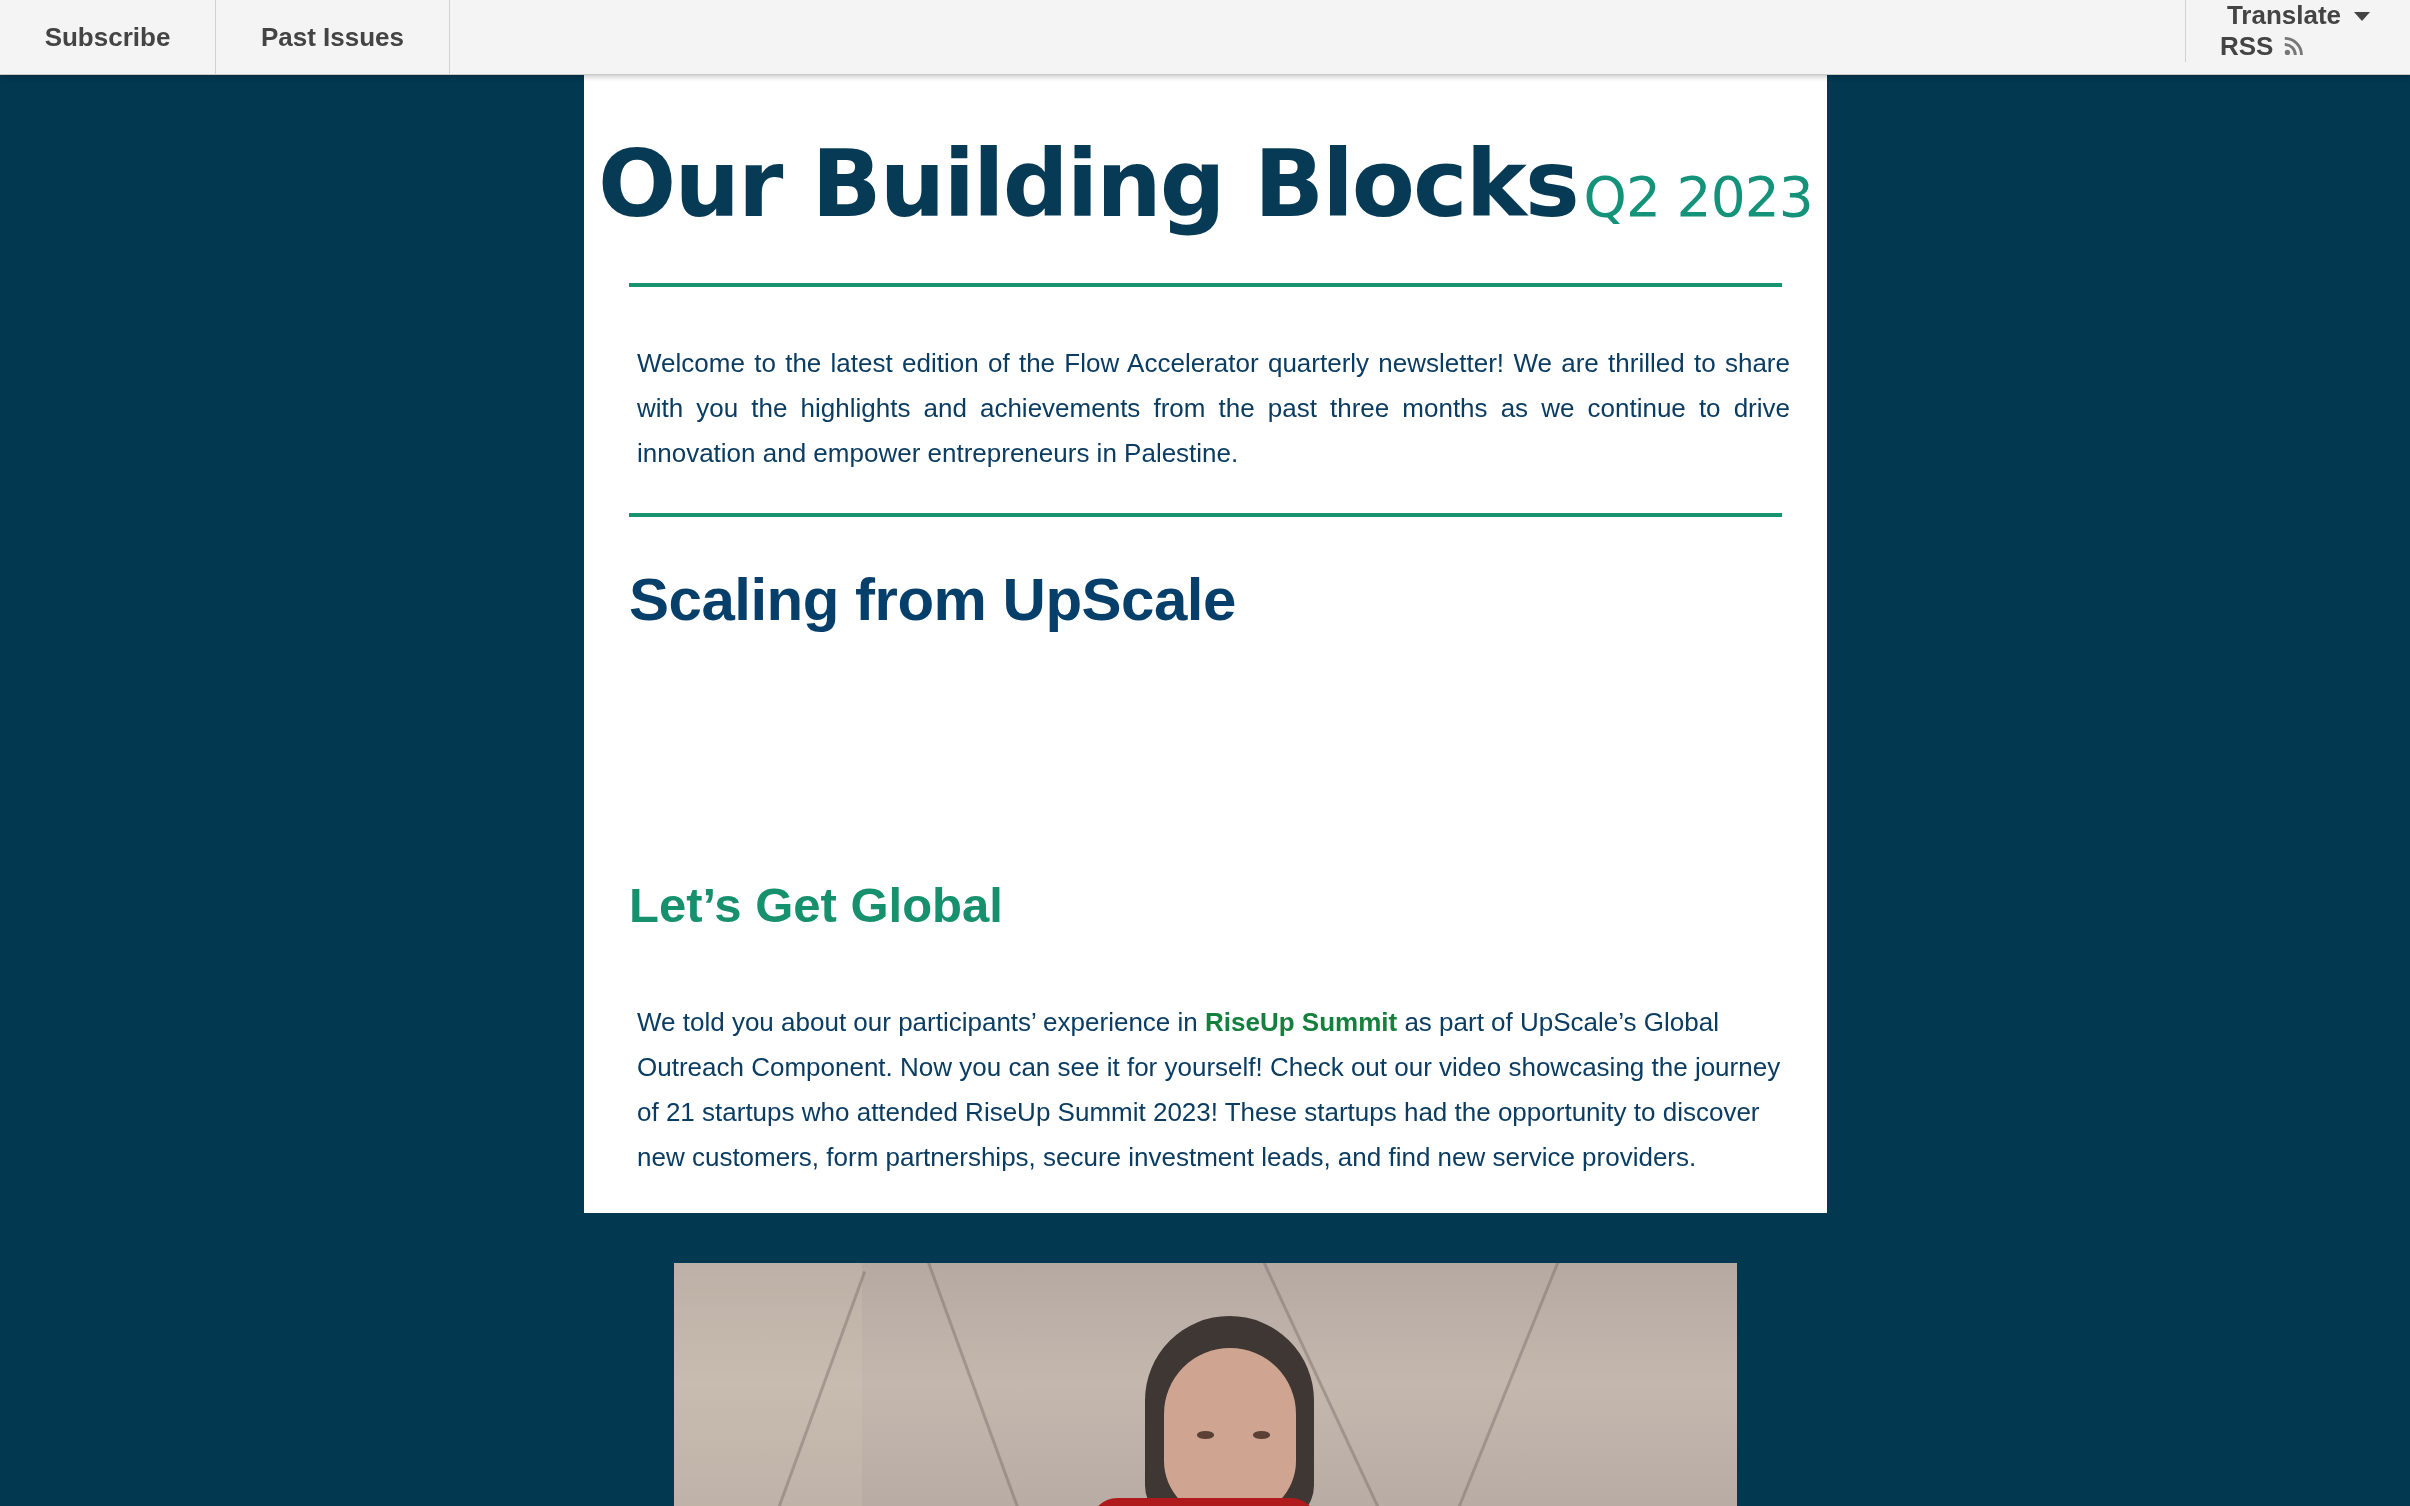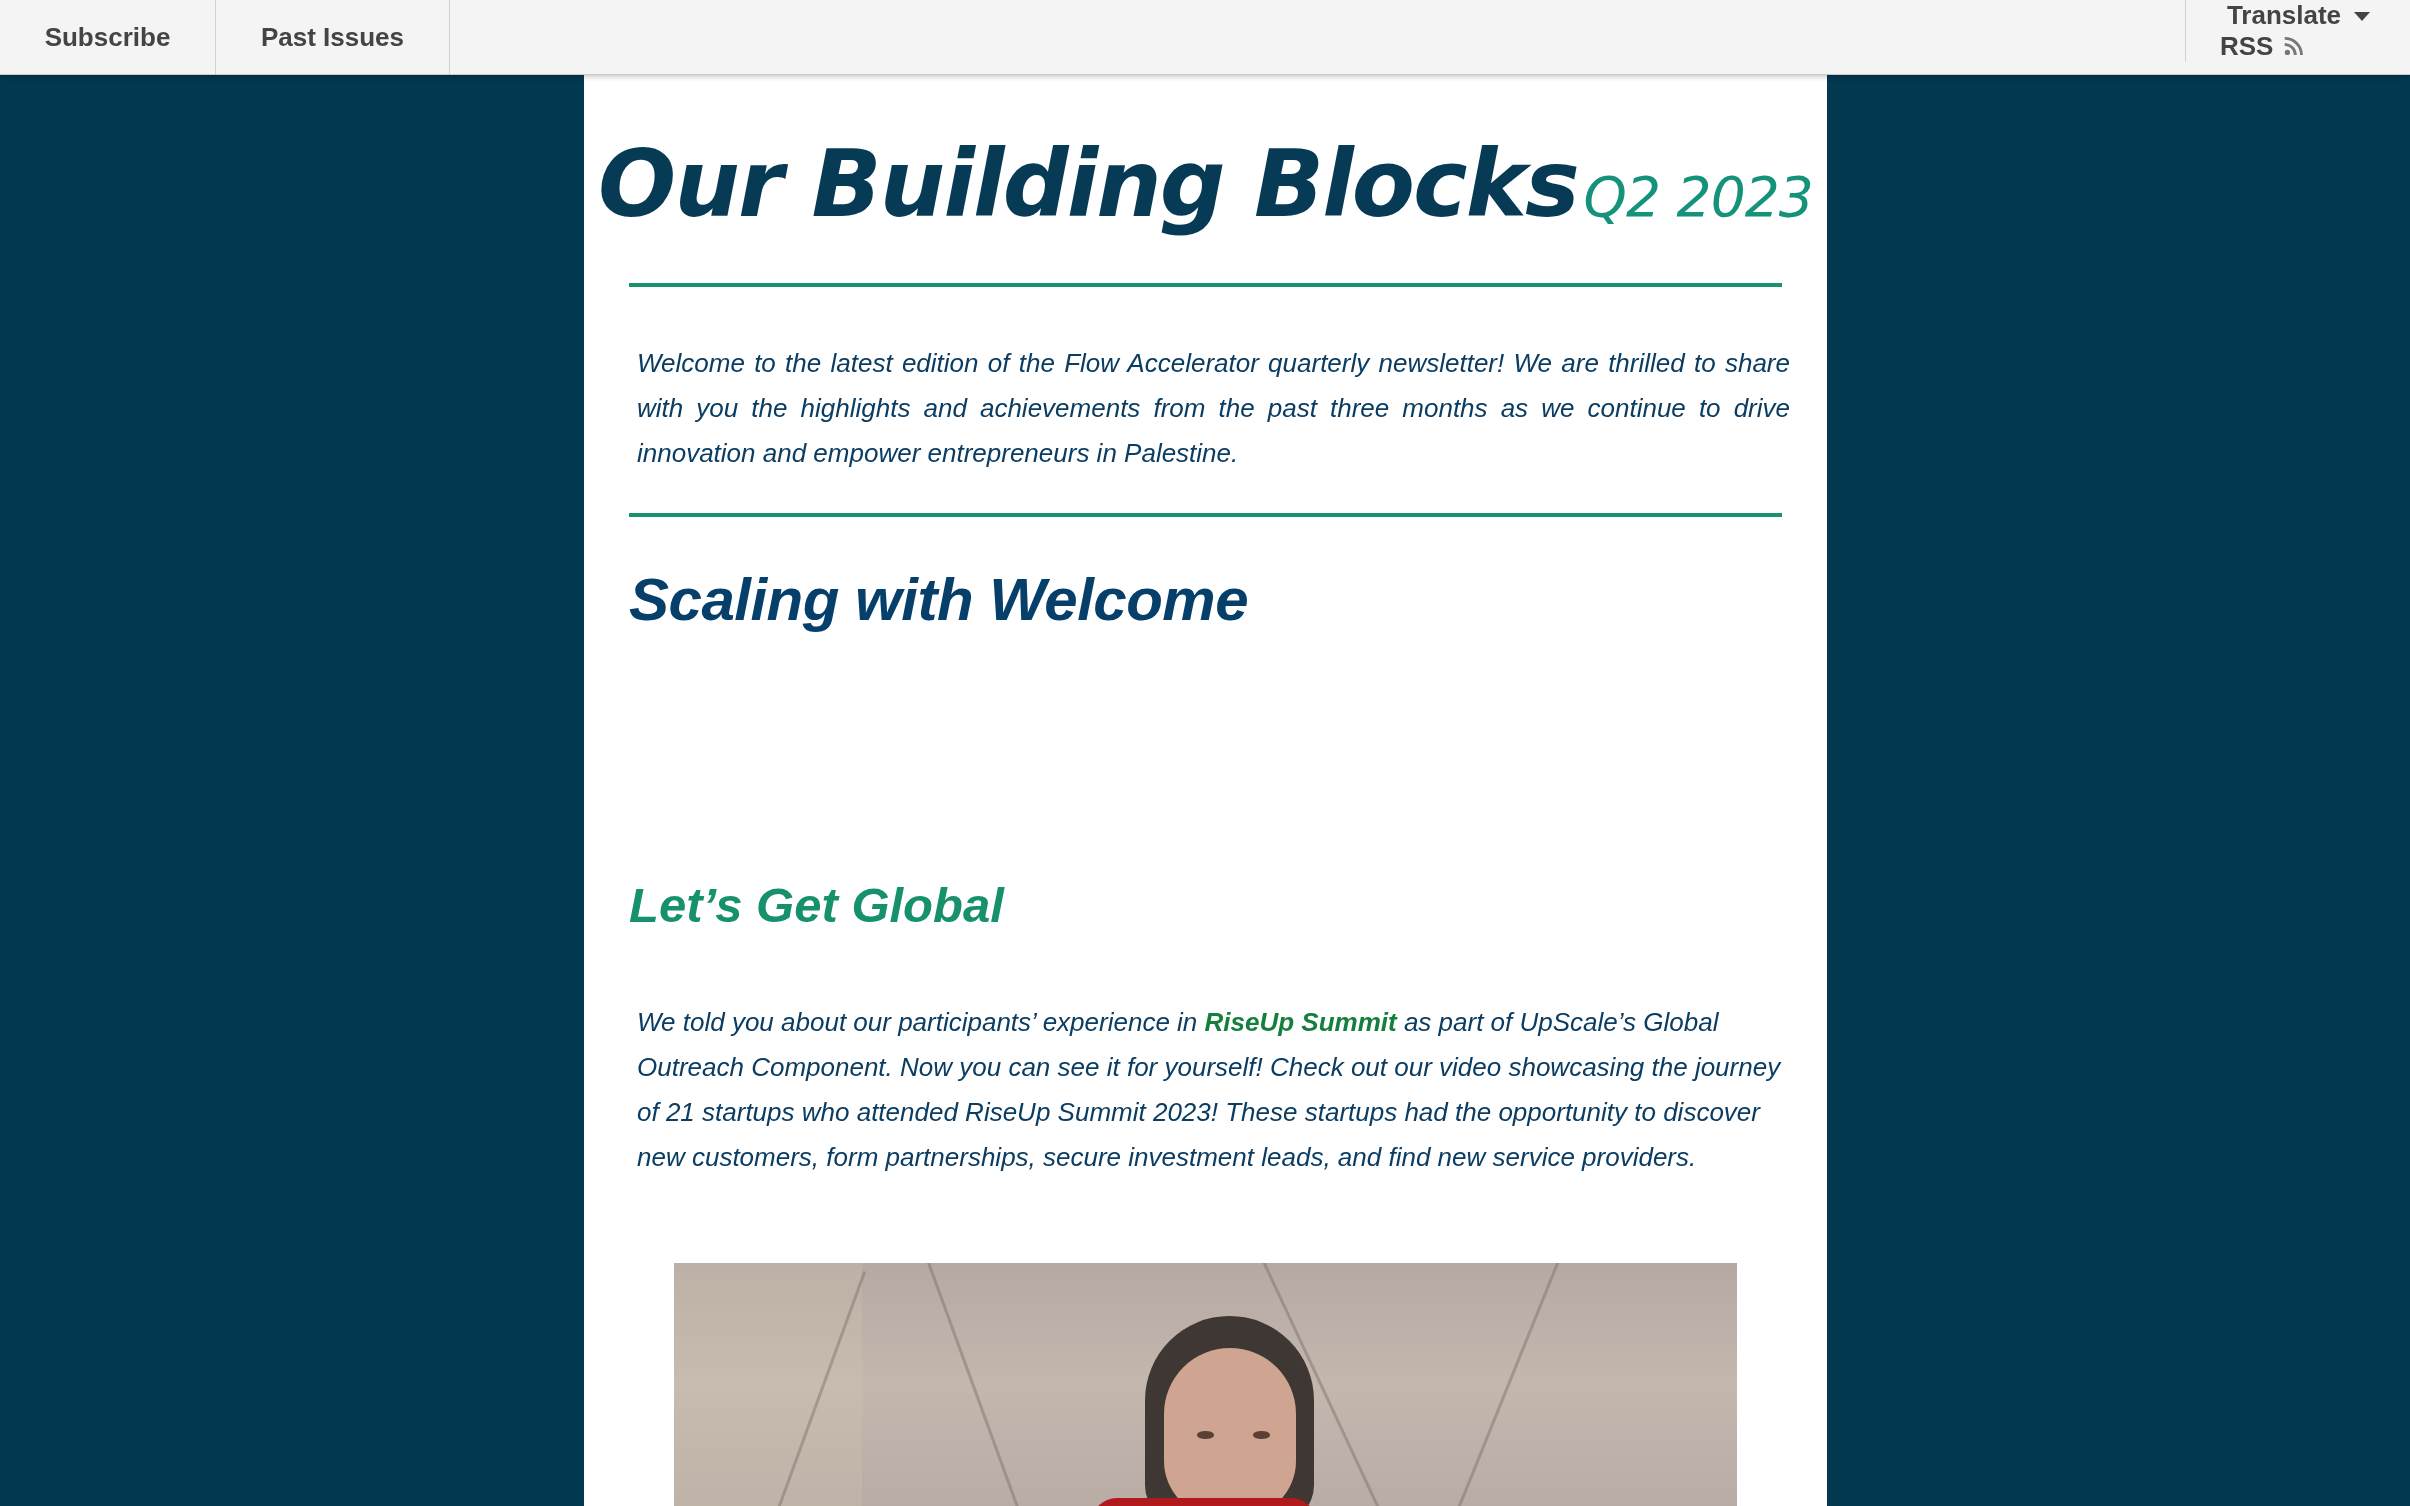--- a/index.html
+++ b/index.html
@@ -34,23 +34,22 @@
   .nav-right .nav-item.translate { width: 226px; }
   .nav-right .nav-item.rss { width: 153px; }
   .caret {
     display: inline-block; width: 0; height: 0; margin-left: 13px;
     border-left: 8.5px solid transparent; border-right: 8.5px solid transparent;
     border-top: 9.4px solid #444; position: relative; top: 0.9px;
   }
   .rss-icon { margin-left: 9.4px; width: 24.5px; height: 24.5px; display: inline-block; }
 
   .content {
-    position: absolute; left: 584px; top: 75px; width: 1243px; height: 1431px;
+    position: absolute; left: 584px; top: 75px; width: 1243px; height: 1138px;
     background: #ffffff;
-    font-style: italic;
   }
   .inner { position: absolute; left: 45px; width: 1153px; }
 
   .masthead {
     position: absolute; top: 56px; left: 0; width: 1243px;
     text-align: center; white-space: nowrap;
   }
   .masthead .title {
     font-family: "DejaVu Sans", sans-serif; font-weight: bold;
     font-size: 92px; color: #063a55; letter-spacing: -1.9px;
@@ -138,21 +137,21 @@
   <div class="masthead">
     <span class="title">Our Building Blocks</span><span class="issue">Q2 2023</span>
   </div>
 
   <div class="rule r1"></div>
 
   <p class="para inner intro">Welcome to the latest edition of the Flow Accelerator quarterly newsletter! We are thrilled to share with you the highlights and achievements from the past three months as we continue to drive innovation and empower entrepreneurs in Palestine.</p>
 
   <div class="rule r2"></div>
 
-  <h2 class="inner h-scaling">Scaling with Welcome</h2>
+  <h2 class="inner h-scaling">Scaling from UpScale</h2>
 
   <h3 class="inner h-global">Let’s Get Global</h3>
   <p class="para inner p-global"><span>We told you about our participants’ experience in </span><b>RiseUp Summit</b><span> as part of UpScale’s Global Outreach Component. Now you can see it for yourself! Check out our video showcasing the journey of 21 startups who attended RiseUp Summit 2023! These startups had the opportunity to discover new customers, form partnerships, secure investment leads, and find new service providers.</span></p>
 
   <div class="video">
     <div class="panel" style="left:0;top:0;width:188px;height:243px;background:rgba(210,200,180,0.25)"></div>
     <div class="line" style="left:141px;top:0;height:282px;transform:rotate(20deg)"></div>
     <div class="line" style="left:301px;top:-19px;height:301px;transform:rotate(-20deg)"></div>
     <div class="line" style="left:650px;top:-19px;height:301px;transform:rotate(-25deg)"></div>
     <div class="line" style="left:829px;top:-19px;height:301px;transform:rotate(22deg)"></div>

